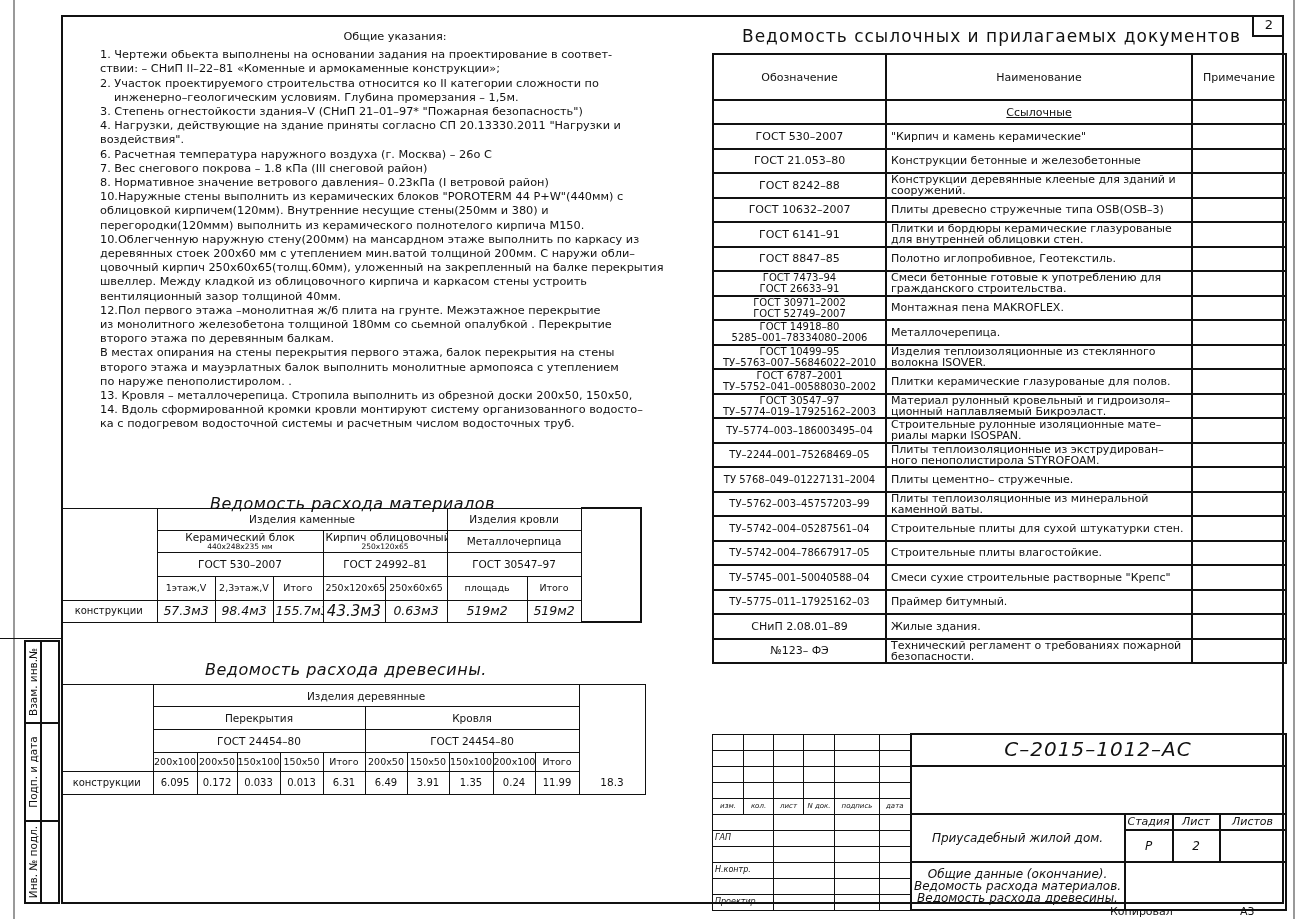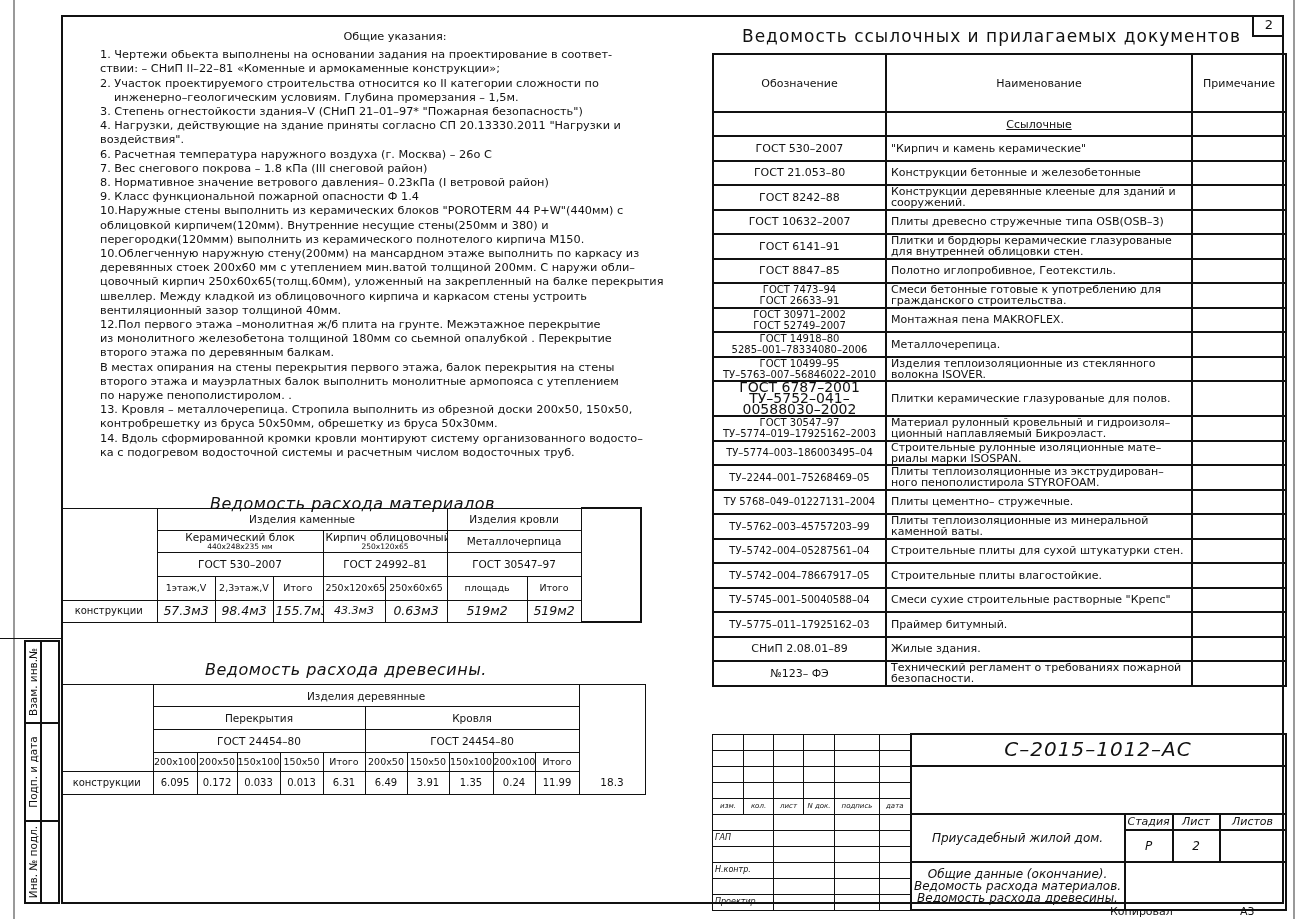--- a/index.html
+++ b/index.html
@@ -55,37 +55,35 @@
       <p>1. Чертежи обьекта выполнены на основании задания на проектирование в соответ-</p>
       <p>ствии: – СНиП II–22–81  «Коменные и армокаменные конструкции»;</p>
       <p>2. Участок проектируемого строительства относится ко II категории сложности по</p>
       <p class="ind">инженерно–геологическим условиям. Глубина промерзания – 1,5м.</p>
       <p>3. Степень огнестойкости здания–V (СНиП 21–01–97* "Пожарная безопасность")</p>
       <p>4. Нагрузки, действующие на здание приняты согласно СП 20.13330.2011 "Нагрузки и</p>
       <p>воздействия".</p>
       <p>6. Расчетная температура наружного воздуха (г. Москва) – 26о С</p>
       <p>7. Вес снегового покрова – 1.8 кПа (III снеговой район)</p>
       <p>8. Нормативное значение ветрового давления–  0.23кПа (I ветровой район)</p>
-      <p>9. Класс функциональной пожарной опасности Ф 1.4</p>
       <p>10.Наружные стены  выполнить из керамических блоков "POROTERM 44 P+W"(440мм) с</p>
       <p>облицовкой кирпичем(120мм). Внутренние несущие стены(250мм и 380) и</p>
       <p>перегородки(120ммм) выполнить из керамического полнотелого кирпича М150.</p>
       <p>10.Облегченную наружную стену(200мм) на мансардном этаже выполнить по каркасу из</p>
       <p>деревянных стоек 200х60 мм с утеплением мин.ватой толщиной 200мм. С наружи обли–</p>
       <p>цовочный кирпич 250х60х65(толщ.60мм), уложенный на закрепленный на балке перекрытия</p>
       <p>швеллер. Между кладкой из облицовочного кирпича и каркасом стены устроить</p>
       <p>вентиляционный зазор толщиной 40мм.</p>
       <p>12.Пол первого этажа –монолитная ж/б плита на грунте. Межэтажное перекрытие</p>
       <p>из монолитного железобетона толщиной 180мм со сьемной опалубкой . Перекрытие</p>
       <p>второго этажа по деревянным балкам.</p>
       <p>В местах опирания на стены перекрытия первого этажа, балок перекрытия на стены</p>
       <p>второго этажа и мауэрлатных балок выполнить монолитные армопояса с утеплением</p>
       <p>по наруже пенополистиролом. .</p>
       <p>13. Кровля – металлочерепица. Стропила выполнить из обрезной доски 200х50, 150х50,</p>
-      <p>контробрешетку из бруса 50х50мм, обрешетку из бруса 50х30мм.</p>
       <p>14. Вдоль сформированной кромки кровли монтируют систему организованного водосто–</p>
       <p>ка с подогревом водосточной системы и расчетным числом водосточных труб.</p>
     </div>
 </div>
 
 <div class="tbl-title" style="left:210px;top:494px;">Ведомость расхода материалов</div>
 <table class="cad" style="left:61px;top:495px;width:580px;margin-top:12px;">
   <colgroup>
     <col style="width:96px">
       <col style="width:58px">
@@ -121,21 +119,21 @@
         <td style="font-size: 9.5px;">250х120х65</td>
         <td style="font-size: 9.5px;">250х60х65</td>
         <td style="font-size: 9.5px;">площадь</td>
         <td style="font-size: 9.5px;">Итого</td>
       </tr>
   <tr style="height:22px" id="mat-val">
     <td style="border-left:none;font-size:10px">конструкции</td>
   <td class="it" style="font-size: 12.5px;">57.3м3</td>
         <td class="it" style="font-size: 12.5px;">98.4м3</td>
         <td class="it" style="font-size: 12.5px;">155.7м3</td>
-        <td class="it" style="font-size: 11px;">43.3м3</td>
+        <td class="it" style="font-size: 15px;">43.3м3</td>
         <td class="it" style="font-size: 12.5px;">0.63м3</td>
         <td class="it" style="font-size: 12.5px;">519м2</td>
         <td class="it" style="font-size: 12.5px;">519м2</td>
       </tr>
 </tbody>
   </table>
 
 <div class="tbl-title" style="left:205px;top:660px;">Ведомость расхода древесины.</div>
 <table class="cad" style="left:61px;top:684px;width:584px;">
   <colgroup>
@@ -195,21 +193,21 @@
   </table>
 
 <div class="abs" style="left:742px;top:26px;font-size:17px;letter-spacing:1px;">Ведомость ссылочных и прилагаемых документов</div>
 <table class="cad refs" style="left:712px;top:53px;width:573px;">
   <colgroup>
       <col style="width:173px">
       <col style="width:306px">
       <col style="width:94px">
     </colgroup>
   <tbody>
-      <tr style="height:58px">
+      <tr style="height:46px">
     <td class="thick">Обозначение</td>
     <td class="thick">Наименование</td>
     <td class="thick">Примечание</td>
   </tr>
   <tr style="height:24px">
     <td class="thick"></td>
     <td class="thick"><span class="u">Ссылочные</span></td>
     <td class="thick"></td>
   </tr>
   </tbody>
@@ -262,21 +260,21 @@
         <td class="thick name">Металлочерепица.</td>
         <td class="thick"></td>
       </tr>
       <tr>
         <td class="thick des" style="white-space: pre-line; font-size: 10px;">ГОСТ 10499–95
 ТУ–5763–007–56846022–2010</td>
         <td class="thick name">Изделия теплоизоляционные из стеклянного волокна  ISOVER.</td>
         <td class="thick"></td>
       </tr>
       <tr>
-        <td class="thick des" style="white-space: pre-line; font-size: 14px; margin-left: 42px;">ГОСТ 6787–2001
+        <td class="thick des" style="white-space: pre-line; font-size: 10px; margin-left: 42px;">ГОСТ 6787–2001
 ТУ–5752–041–00588030–2002</td>
         <td class="thick name">Плитки керамические глазурованые для полов.</td>
         <td class="thick"></td>
       </tr>
       <tr>
         <td class="thick des" style="white-space: pre-line; font-size: 10px;">ГОСТ 30547–97
 ТУ–5774–019–17925162–2003</td>
         <td class="thick name">Материал рулонный кровельный и гидроизоля– ционный наплавляемый Бикроэласт.</td>
         <td class="thick"></td>
       </tr>

